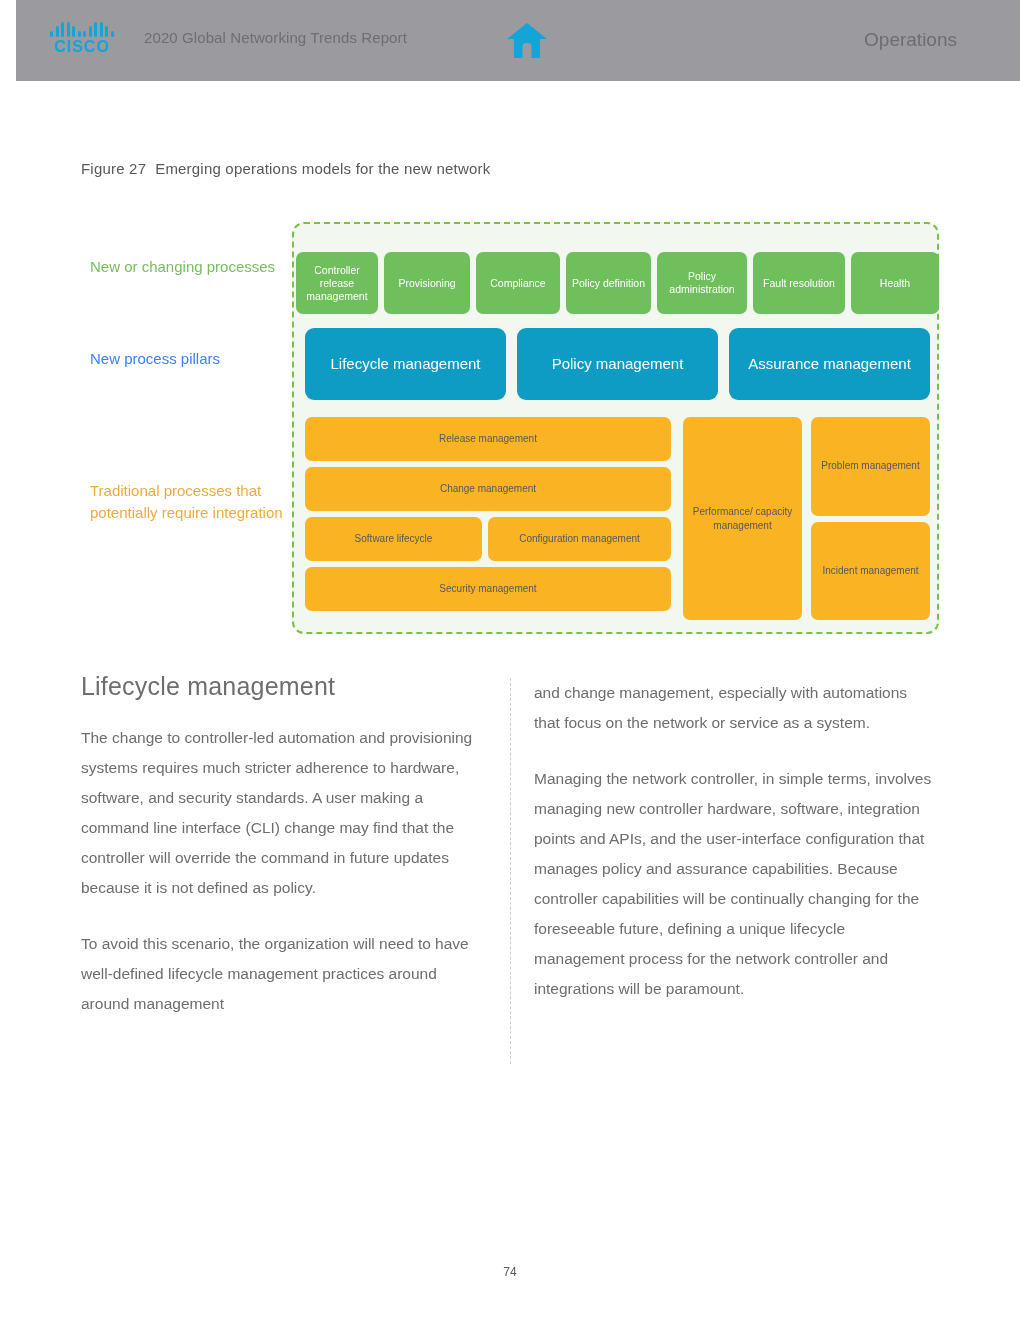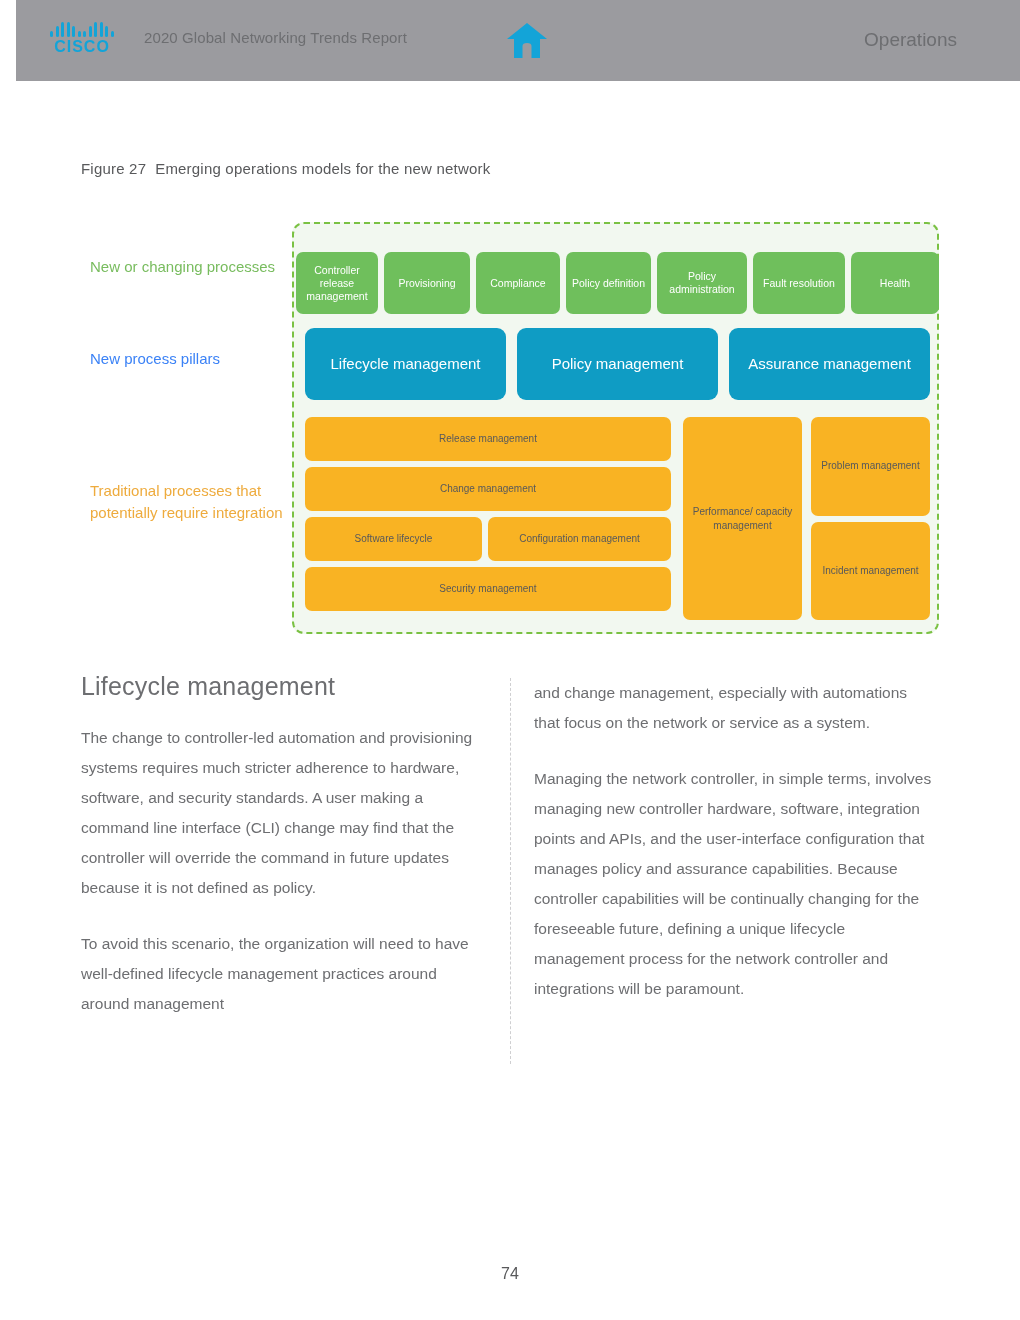--- a/index.html
+++ b/index.html
@@ -271,21 +271,21 @@
   p.body-para:last-child { margin-bottom: 0; }
   .col.right p.body-para:first-child { margin-top: 6px; }
 
   
   .page-number {
     position: absolute;
     left: 0;
     top: 1265px;
     width: 1020px;
     text-align: center;
-    font-size: 16px;
+    font-size: 12px;
     color: #58595b;
   }
 </style>
 </head>
 <body>
 
 <div class="page-header">
 
   <div class="cisco-logo">
     <div class="cisco-bars">

